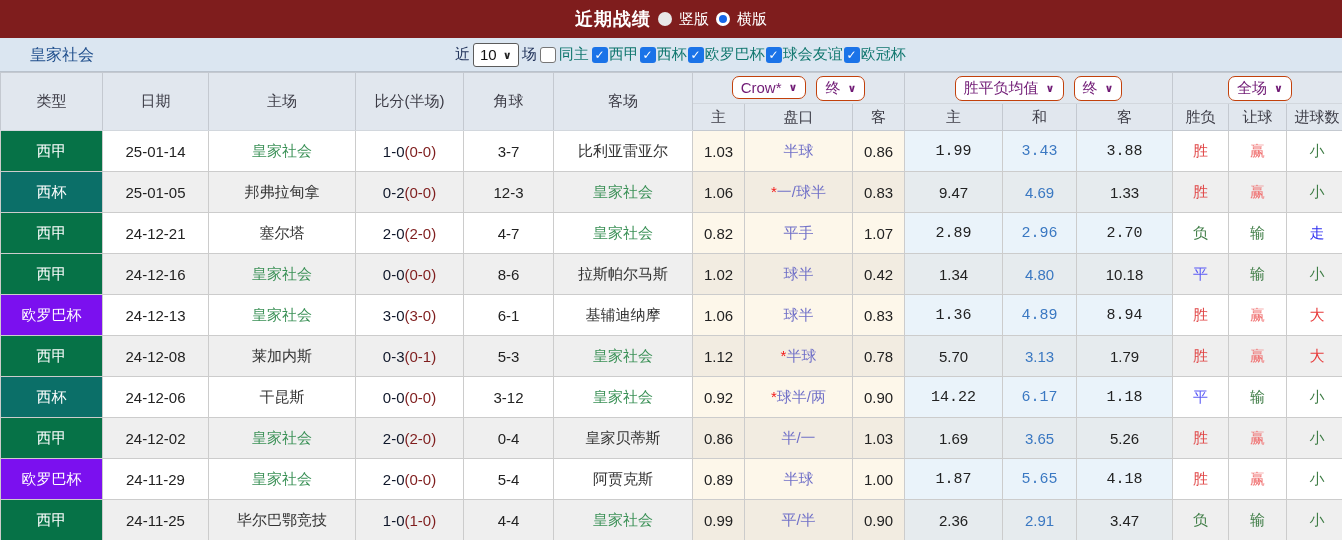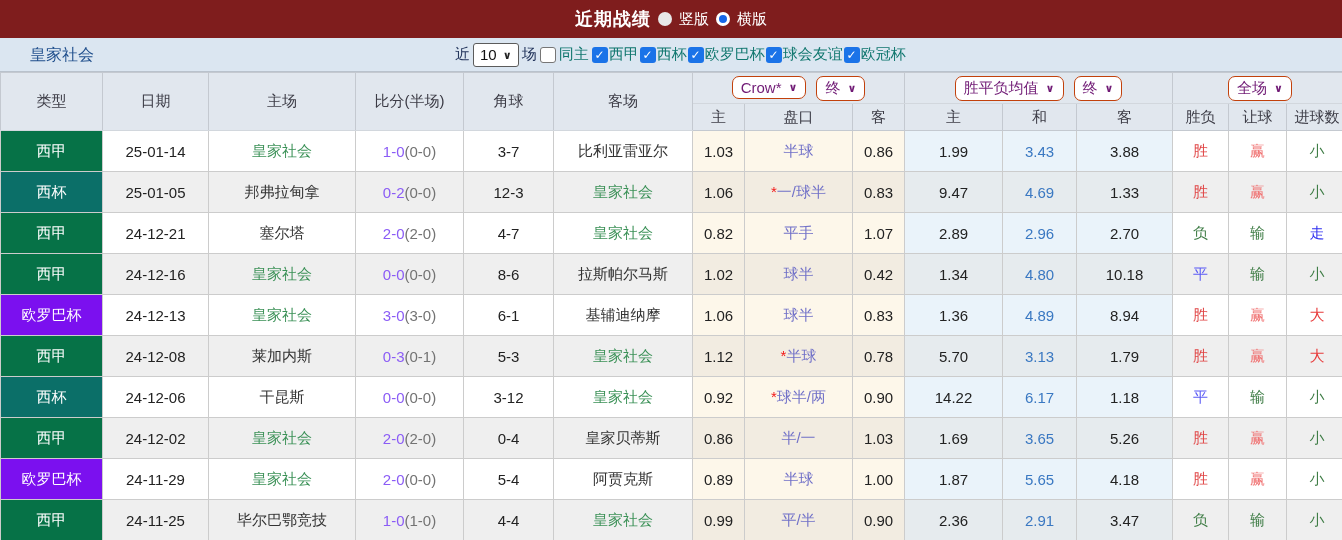--- a/index.html
+++ b/index.html
@@ -41,27 +41,27 @@
   th { background:#e1e7ee; color:#3c3c46; font-weight:normal; font-size:15px;
     border:1px solid #c4c9d0; }
   thead tr.selrow th { height:31px; border-bottom:1px solid #d2d7dd; }
   thead tr.subrow th { height:27px; }
   td { height:41px; text-align:center; font-size:15px; color:#222;
     border:1px solid #ccc; }
   tr.odd td { background:#fff; }
   tr.even td { background:#efefef; }
   tr.odd td.crow { background:#fdf7ea; }
   tr.even td.crow { background:#f2ece1; }
-  tr.odd td.avg { background:#eaf3fa; }
+  tr.odd td.avg { background:#eaf3fa;font-family:Liberation Mono, monospace; }
   tr.even td.avg { background:#e6ebee; }
   td.league { color:#fff; }
   td.team { color:#333; }
   td.team.self { color:#3b9157; }
-  td.score .ft { color:#8b5cf6;margin-top:40px; }
-  td.score .ht { color:#737373; }
+  td.score .ft { color:#0f172a;margin-top:40px; }
+  td.score .ht { color:#7f1d1d; }
   td.hcap { color:#7070c8; }
   td.hcap .star { color:#f21818; }
   td.mid { color:#3a78c2; }
   td.res { font-size:15px; }
   .hsel { display:inline-flex; align-items:center; gap:7px; background:#fff;
     border:1px solid #c2410c; border-radius:7px; padding:2px 8px; font-size:15px;
     color:#701a75; margin:0 5px; }
   .hsel .chev { font-size:11px; font-weight:bold; }
 </style>
 </head>

